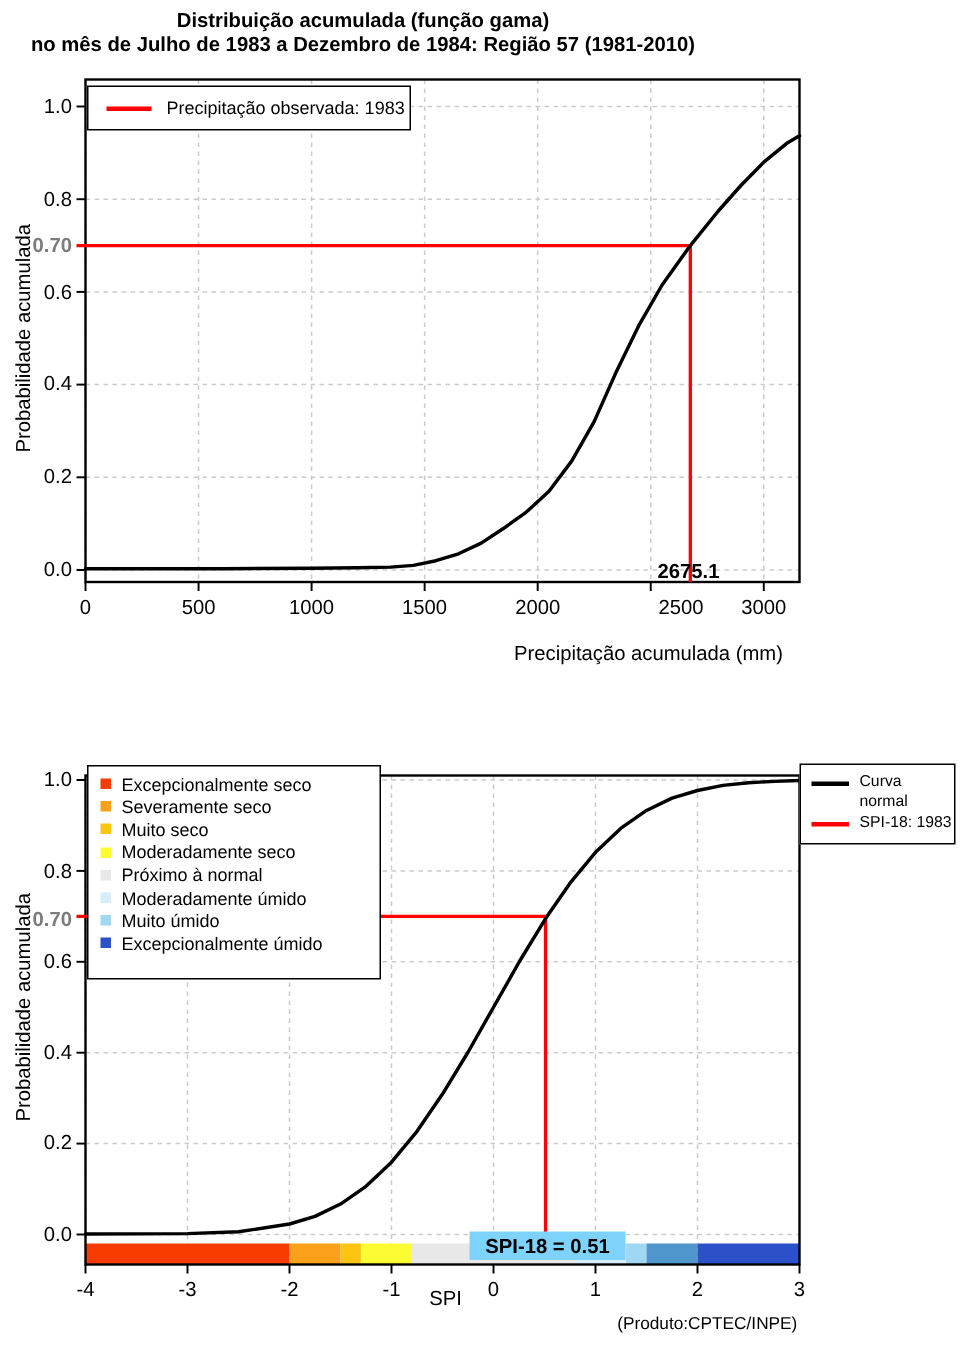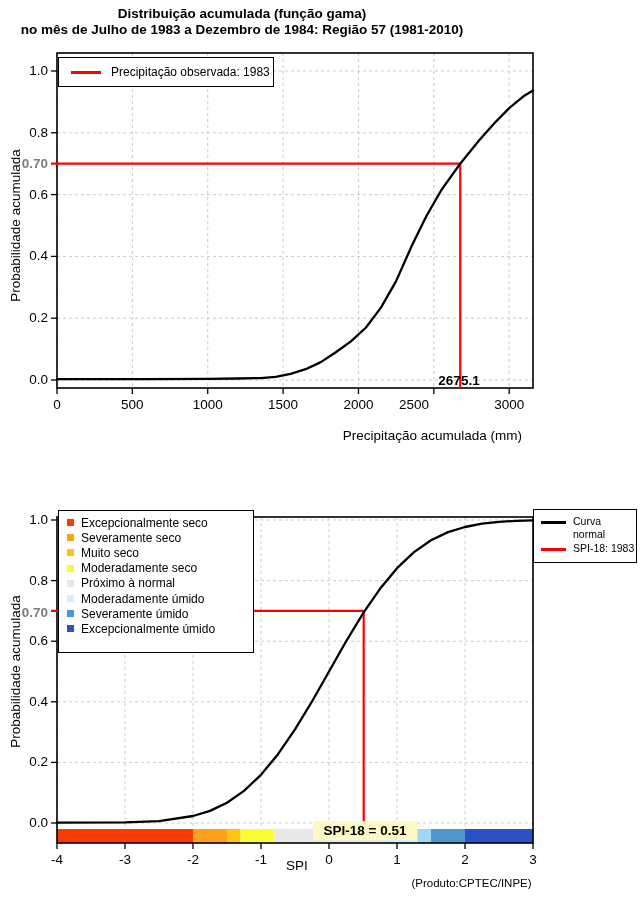--- a/index.html
+++ b/index.html
@@ -28,21 +28,21 @@
   .cat-row{display:flex;align-items:center;height:15.2px;}
   .cat-marker{display:inline-block;width:7px;height:7px;margin:0 7px 0 8px;flex:0 0 auto;}
   .cat-label{font-size:12px;white-space:nowrap;}
   .legend-curves{left:533px;top:509px;width:104px;height:54px;padding:5px 0 0 0;}
   .lc-row{display:flex;align-items:flex-start;margin-bottom:1px;}
   .lc-sample{display:inline-block;width:25px;height:2.5px;margin:6px 7px 0 7px;flex:0 0 auto;}
   .lc-lbl{font-size:10.5px;line-height:13px;width:62px;}
   .sample-red{background:#FF0000;}
   .sample-black{background:#000000;}
   .big-x-value{position:absolute;transform:translateX(-50%);font-weight:bold;font-size:13.5px;z-index:2;white-space:nowrap;}
-  .spi-annotation{position:absolute;left:313px;top:821px;width:104px;height:19px;background:#fef9c3;
+  .spi-annotation{position:absolute;left:313px;top:821px;width:104px;height:19px;background:#7dd3fc;
                   text-align:center;font-weight:bold;font-size:13.5px;line-height:19px;z-index:2;white-space:nowrap;}
   .footer-credit{position:absolute;left:399px;top:877px;width:145px;text-align:center;font-size:11.5px;z-index:2;}
 </style>
 </head>
 <body>
 
 <div id="canvas">
 
   <svg id="plot-svg" width="640" height="900">
       <line x1="57" x2="57" y1="53" y2="388" class="grid"></line>
@@ -116,21 +116,21 @@
       <line x1="51" x2="363.67999999999995" y1="610.9" y2="610.9" class="guide"></line>
       <line x1="363.67999999999995" x2="363.67999999999995" y1="610.9" y2="829" class="guide"></line>
       <polyline points="57.0,822.7 125.0,822.4 159.0,821.2 193.0,816.0 210.0,810.9 227.0,802.7 244.0,790.9 261.0,774.8 278.0,754.2 295.0,729.4 312.0,701.5 329.0,671.5 346.0,641.5 363.7,612.4 380.0,588.8 397.0,568.2 414.0,552.1 431.0,540.3 448.0,532.1 465.0,527.0 482.0,523.6 499.0,521.8 516.0,520.9 533.0,520.3" class="curve" stroke="#000000"></polyline>
     </svg>
   <div id="labels">
       <div class="xt" style="left: 57px; top: 397px;">0</div>
       <div class="xt" style="left: 132.364px; top: 397px;">500</div>
       <div class="xt" style="left: 207.728px; top: 397px;">1000</div>
       <div class="xt" style="left: 283.092px; top: 397px;">1500</div>
       <div class="xt" style="left: 358.457px; top: 397px;">2000</div>
-      <div class="xt" style="left: 414px; top: 397px;">2500</div>
+      <div class="xt" style="left: 454px; top: 397px;">2500</div>
       <div class="xt" style="left: 509.185px; top: 397px;">3000</div>
       <div class="yt" style="left: 8px; top: 372px;">0.0</div>
       <div class="yt" style="left: 8px; top: 310.2px;">0.2</div>
       <div class="yt" style="left: 8px; top: 248.4px;">0.4</div>
       <div class="yt" style="left: 8px; top: 186.6px;">0.6</div>
       <div class="yt" style="left: 8px; top: 124.8px;">0.8</div>
       <div class="yt" style="left: 8px; top: 63px;">1.0</div>
       <div class="xt" style="left: 57px; top: 852px;">-4</div>
       <div class="xt" style="left: 125px; top: 852px;">-3</div>
       <div class="xt" style="left: 193px; top: 852px;">-2</div>
@@ -187,22 +187,22 @@
       </div>
       <div class="cat-row">
         <span class="cat-marker" style="background: rgb(232, 232, 232);"></span>
         <span class="cat-label">Próximo à normal</span>
       </div>
       <div class="cat-row">
         <span class="cat-marker" style="background: rgb(214, 237, 251);"></span>
         <span class="cat-label">Moderadamente úmido</span>
       </div>
       <div class="cat-row">
-        <span class="cat-marker" style="background: rgb(78, 150, 204);"></span>
-        <span class="cat-label">Severamente úmido</span>
+        <span class="cat-marker" style="background: rgb(160, 216, 244);"></span>
+        <span class="cat-label">Muito úmido</span>
       </div>
       <div class="cat-row">
         <span class="cat-marker" style="background: rgb(43, 80, 200);"></span>
         <span class="cat-label">Excepcionalmente úmido</span>
       </div>
     </div>
   <div class="legend legend-curves">
     <div class="lc-row">
       <span class="lc-sample sample-black"></span>
       <span class="lc-lbl">Curva normal</span>

